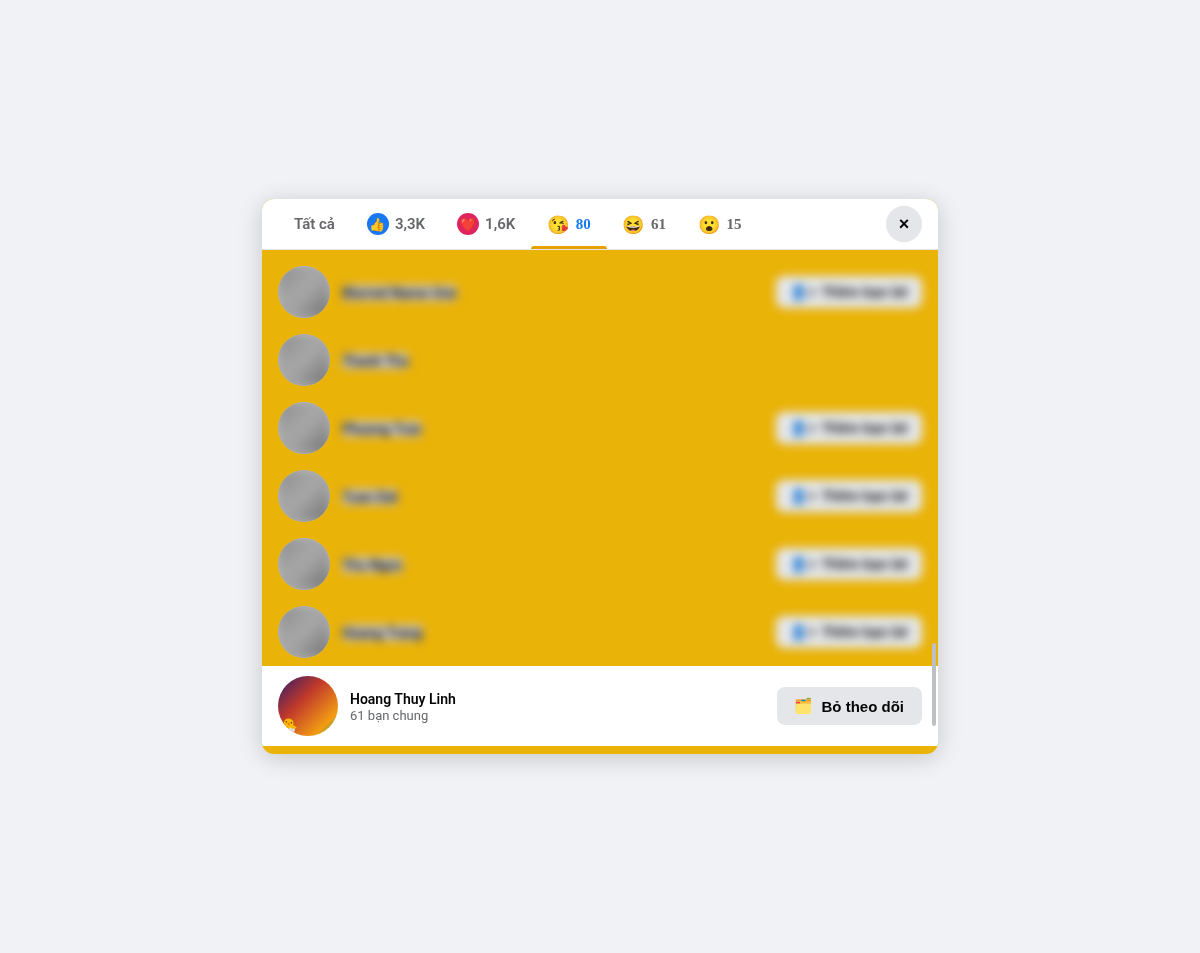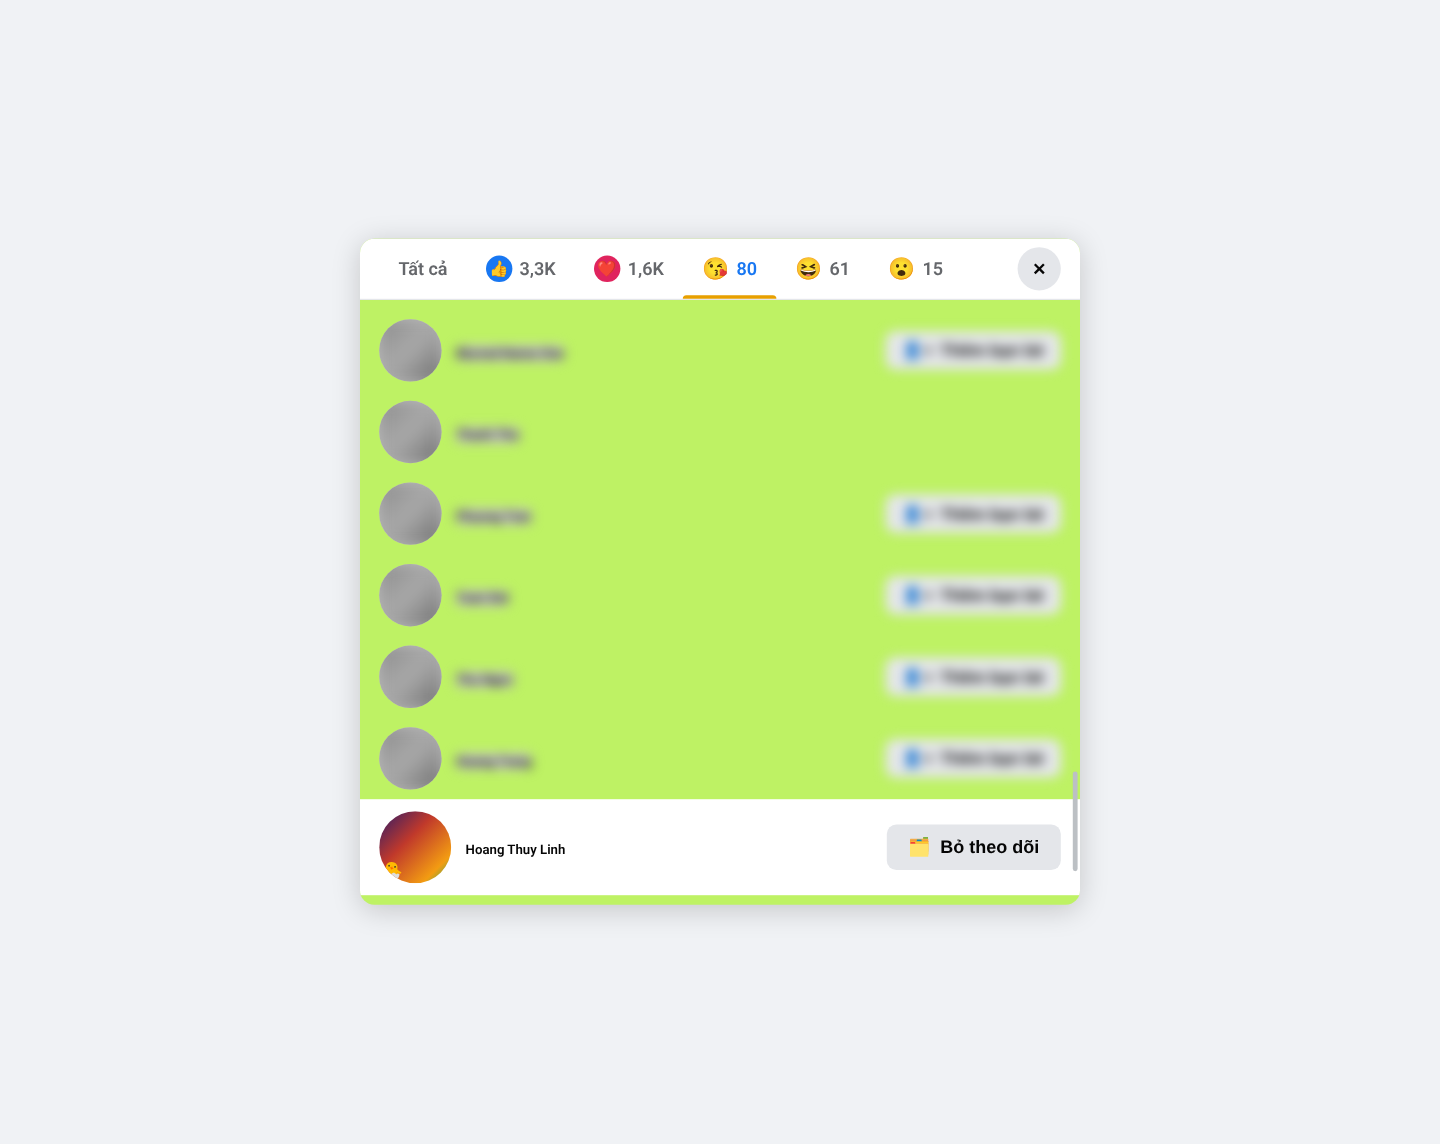--- a/index.html
+++ b/index.html
@@ -5,23 +5,23 @@
     * { box-sizing: border-box; margin: 0; padding: 0; }
     body {
       background: #f0f2f5;
       font-family: -apple-system, BlinkMacSystemFont, 'Segoe UI', Roboto, sans-serif;
       display: flex;
       justify-content: center;
       align-items: center;
       min-height: 100vh;
     }
     .modal {
-      background: #bef264;
+      background: #eab308;
       border-radius: 12px;
-      width: 600px;
+      width: 676px;
       max-height: 700px;
       overflow: hidden;
       box-shadow: 0 4px 24px rgba(0,0,0,0.18);
       display: flex;
       flex-direction: column;
       position: relative;
     }
     .tabs-bar {
       display: flex;
       align-items: center;
@@ -54,20 +54,21 @@
       height: 3px;
       background: #e8a000;
       border-radius: 3px 3px 0 0;
     }
     .tab-item .emoji {
       font-size: 18px;
     }
     .tab-item .count {
       font-size: 15px;
       font-weight: 600;
+      font-family: Liberation Serif, serif;
     }
     .close-btn {
       margin-left: auto;
       width: 36px;
       height: 36px;
       border-radius: 50%;
       background: #e4e6ea;
       border: none;
       cursor: pointer;
       display: flex;
@@ -101,21 +102,21 @@
       width: 100%;
       height: 100%;
       background: linear-gradient(135deg, #888 0%, #aaa 50%, #666 100%);
       filter: blur(6px);
       transform: scale(1.1);
     }
     .item-info {
       flex: 1;
     }
     .item-name {
-      font-size: 11px;
+      font-size: 14px;
       font-weight: 600;
       color: #050505;
       background: #ccc;
       border-radius: 4px;
       display: inline-block;
       filter: blur(5px);
       user-select: none;
       text-align: center;
     }
     .item-name.clear {
@@ -340,20 +341,21 @@
       </button>
     </div>
 
     <div class="list-item-last">
       <div class="avatar-last">
         <div class="avatar-last-img"></div>
         <span class="avatar-emoji-badge">🐣</span>
       </div>
       <div class="item-info">
         <div class="item-name clear">Hoang Thuy Linh</div>
+        <div class="item-sub">61 bạn chung</div>
       </div>
       <button class="unfollow-btn">
         <span>🗂️</span>
         <span>Bỏ theo dõi</span>
       </button>
     </div>
 
   </div>
 
   <div class="scrollbar-track">

